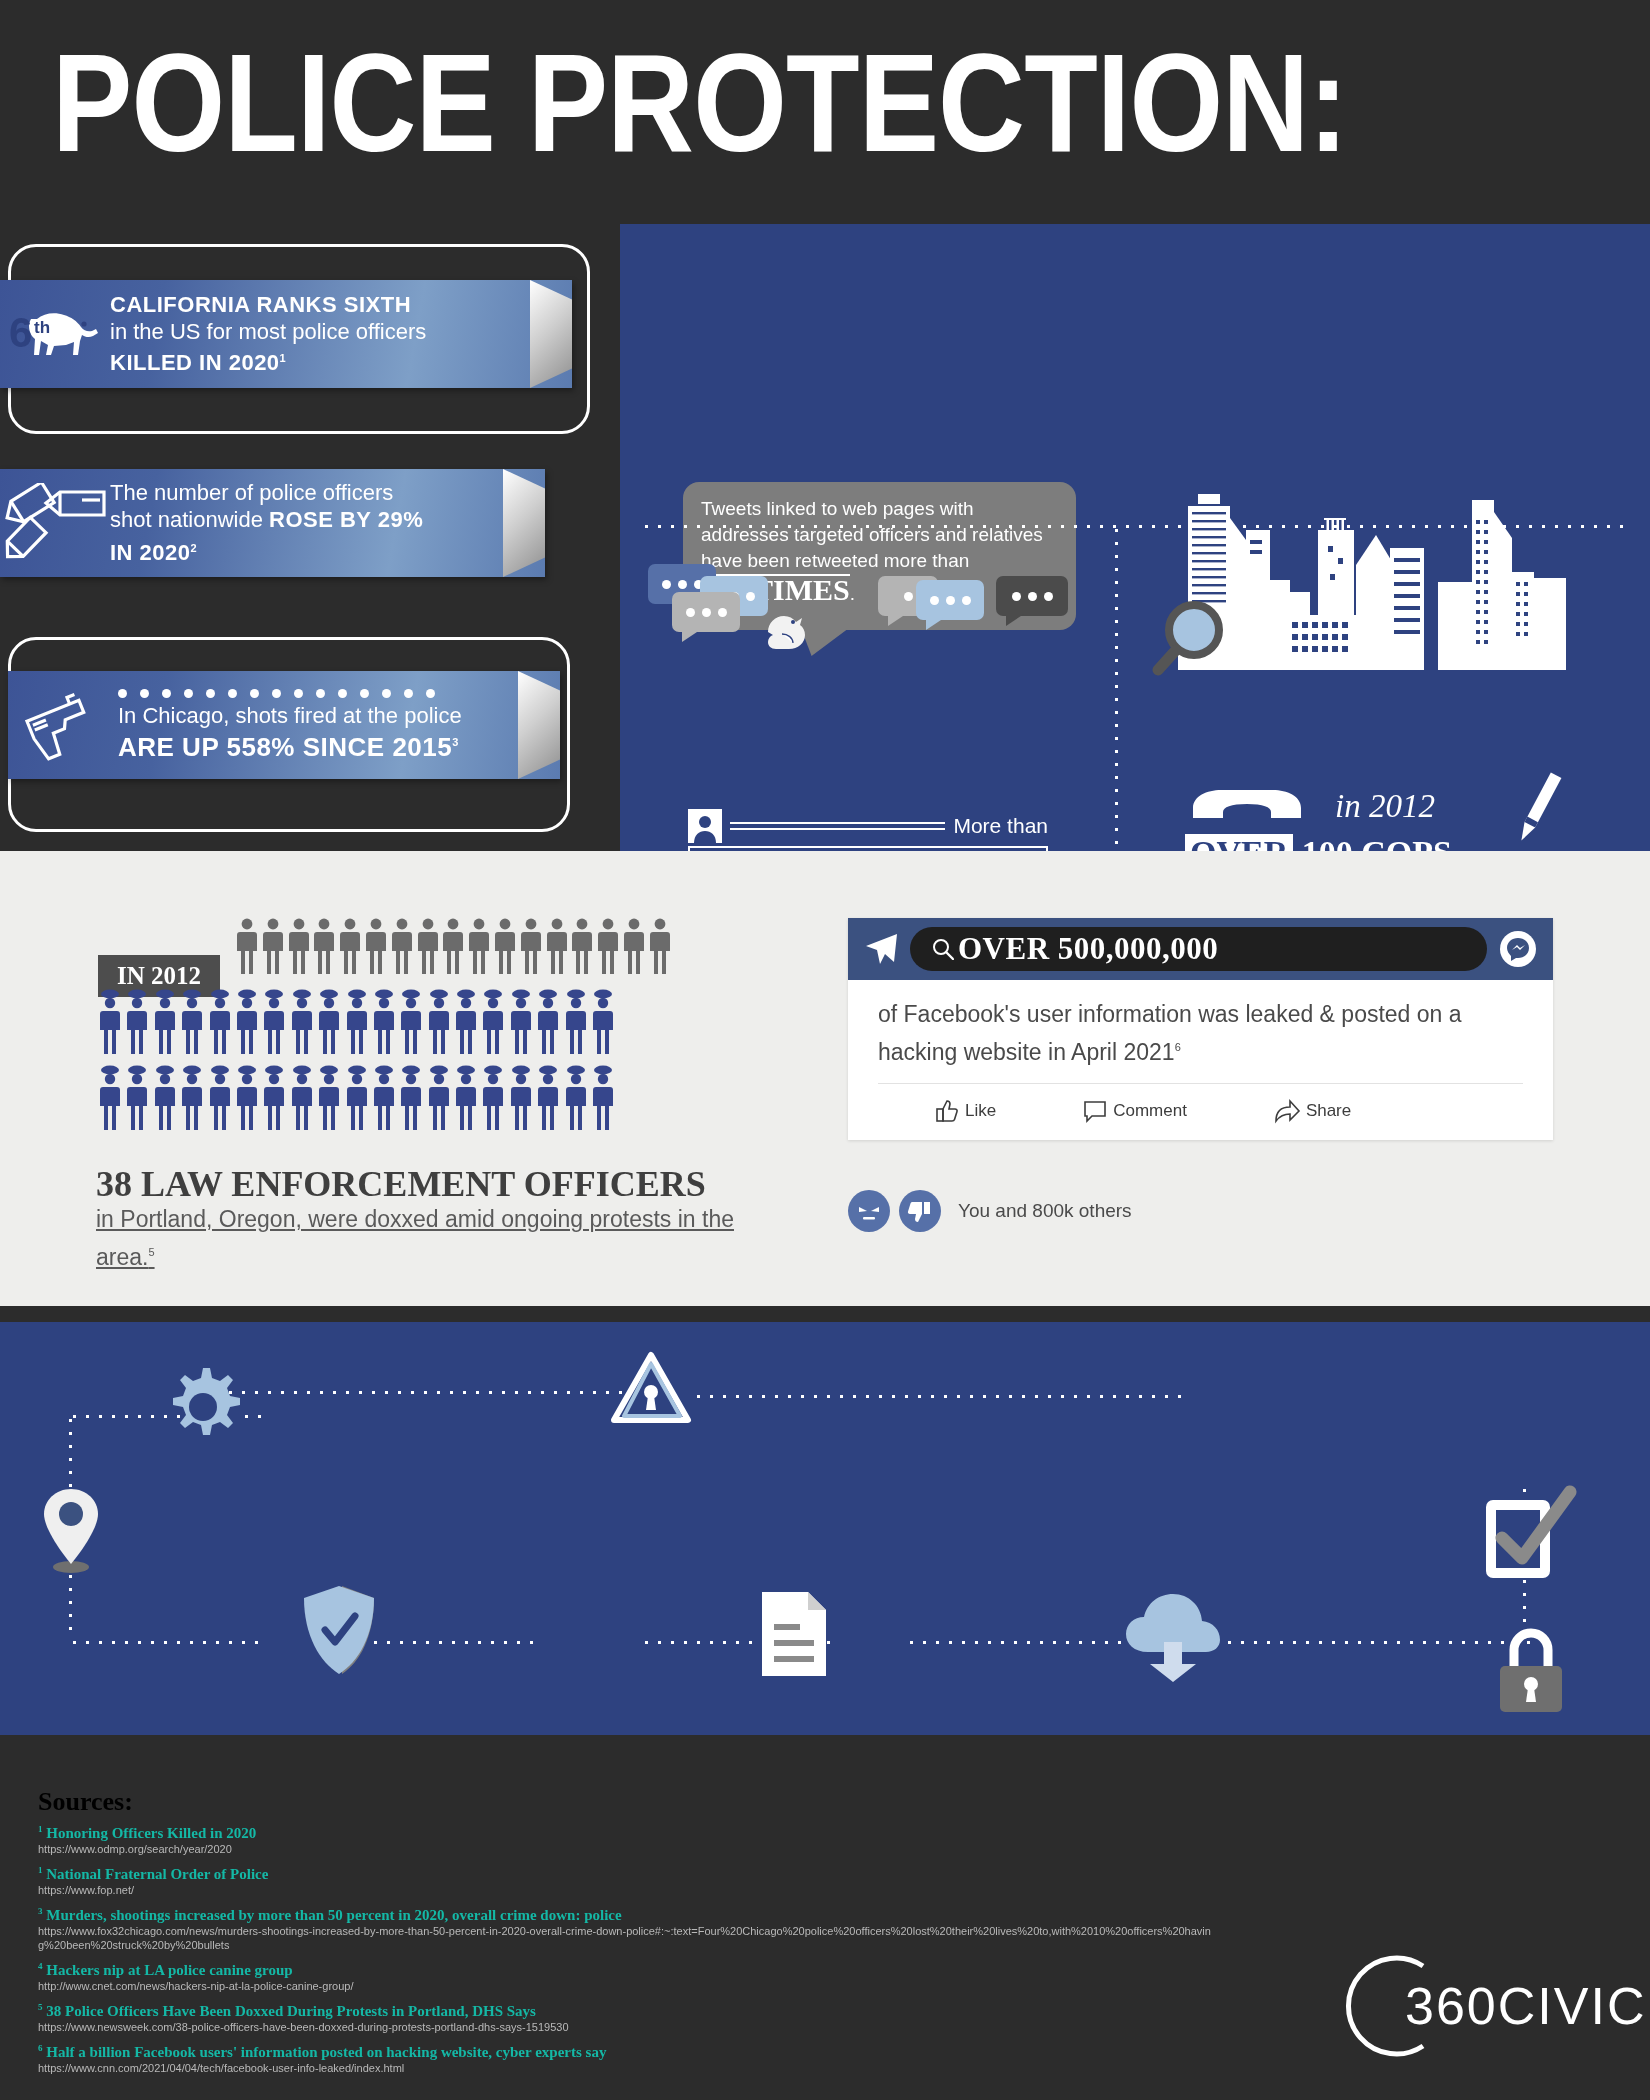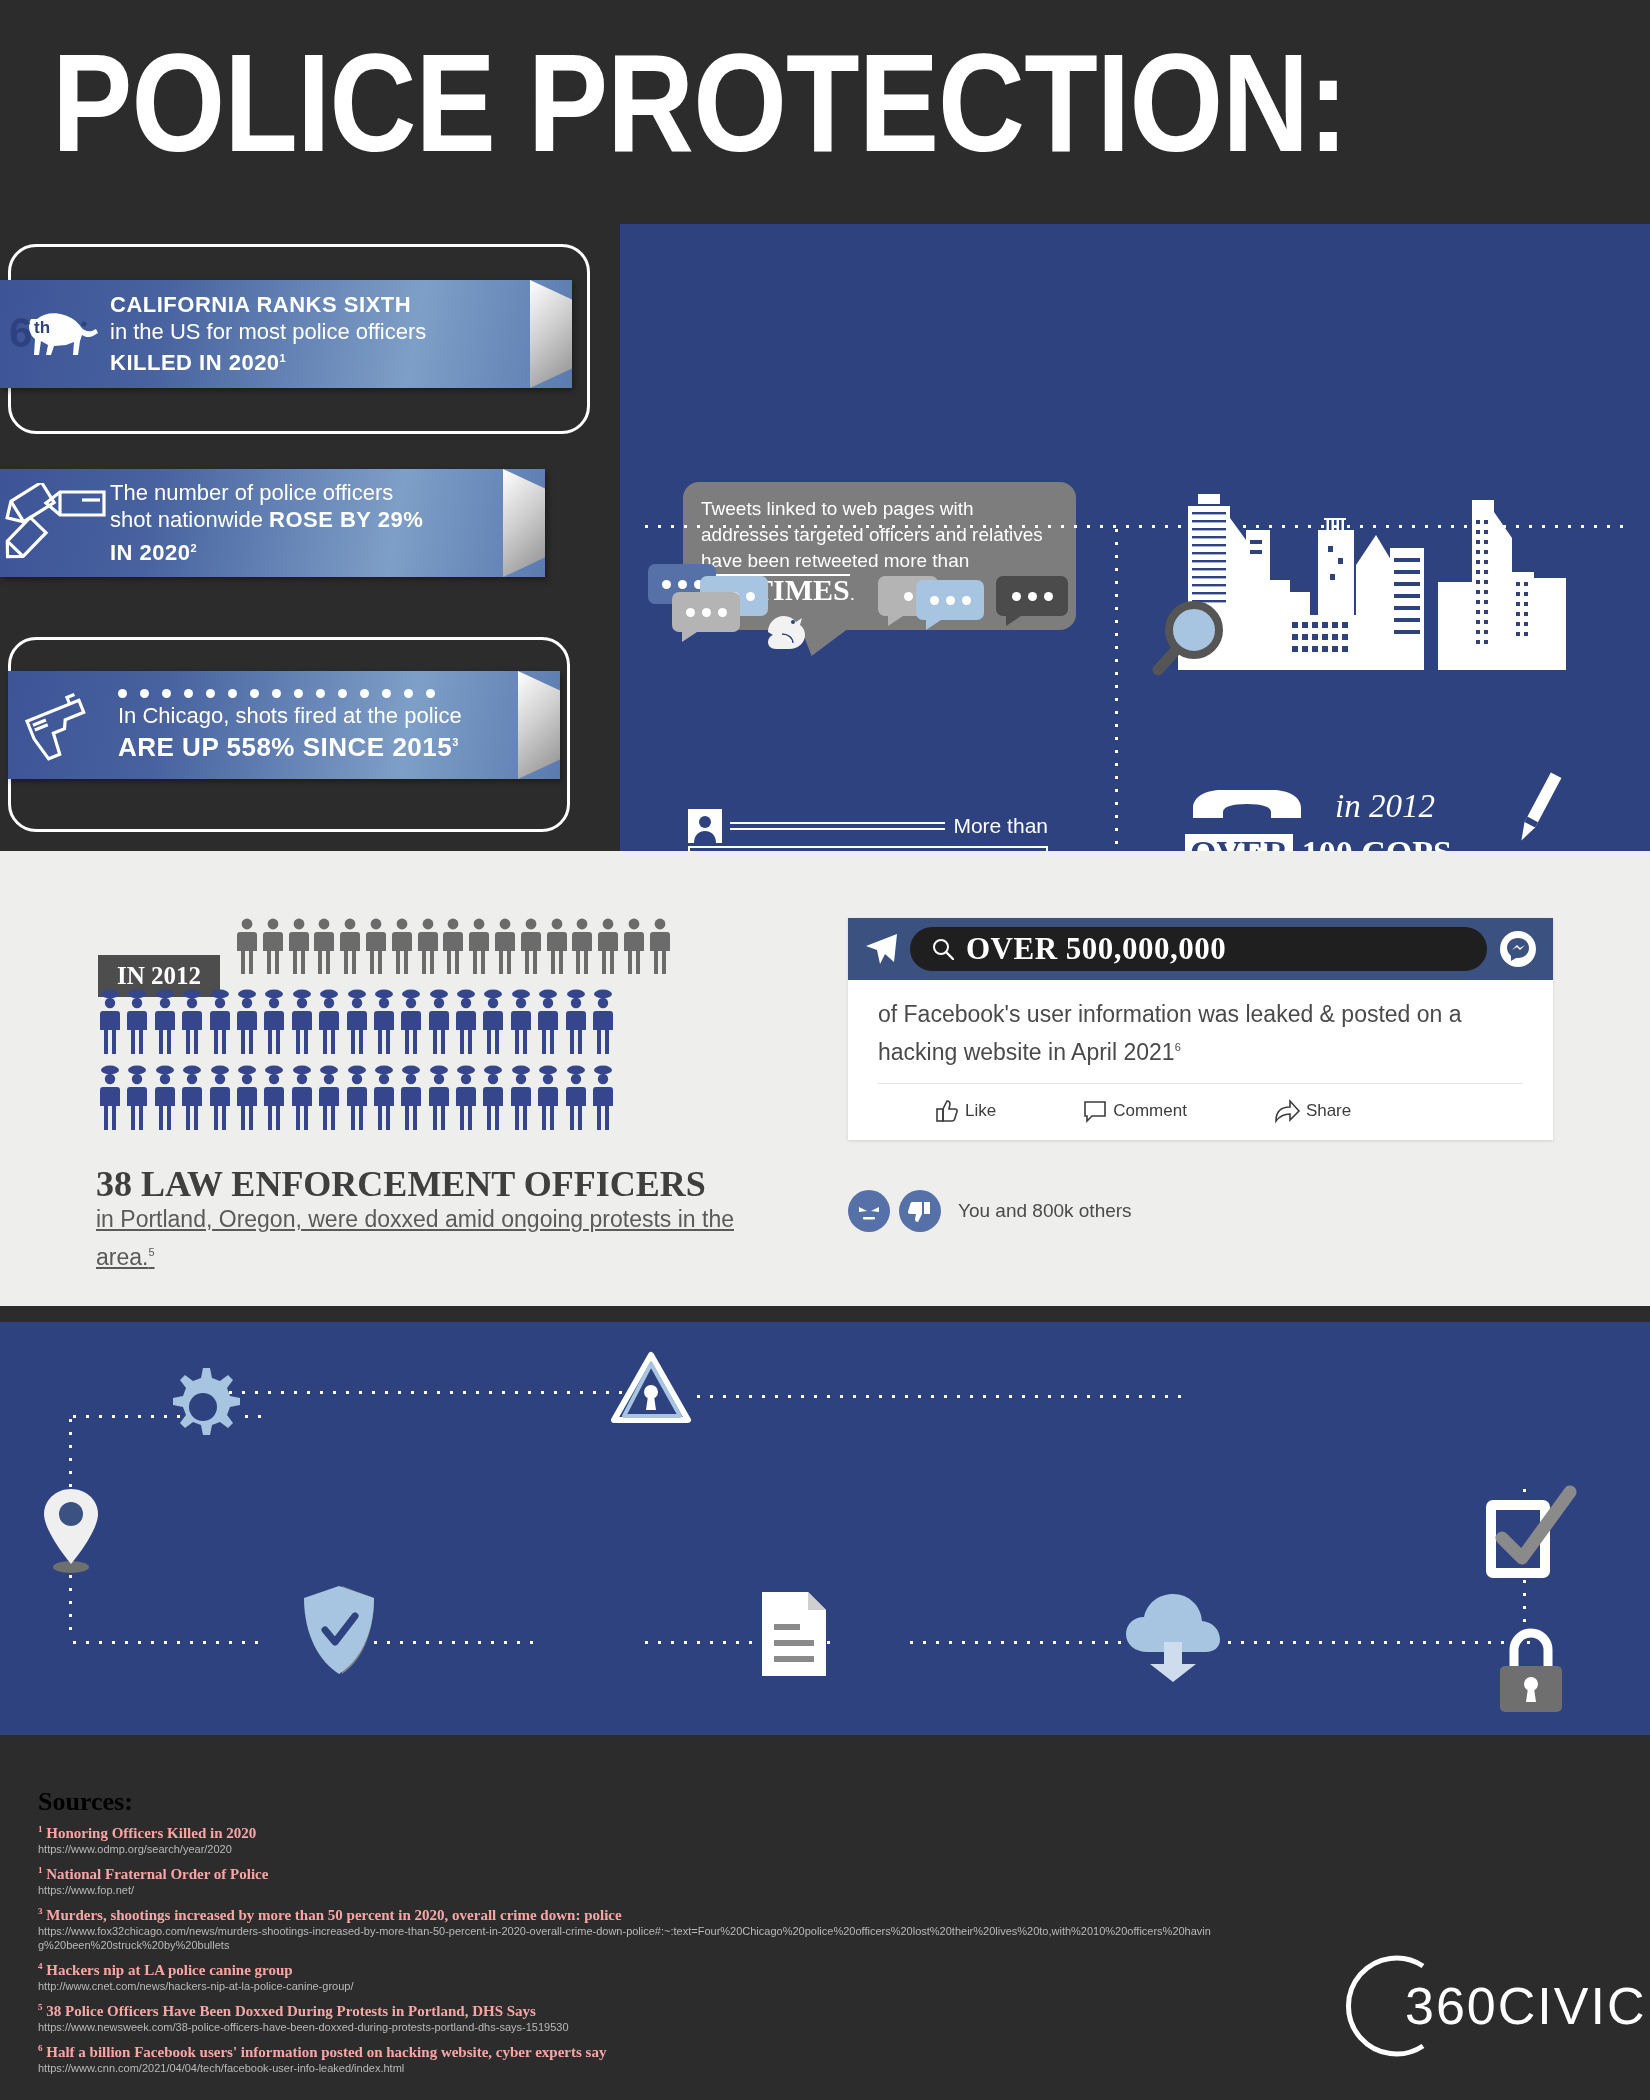--- a/index.html
+++ b/index.html
@@ -134,40 +134,40 @@
     position:absolute; left:96px; top:1203px; width:660px;
     font-size:23px; font-weight:300; color:#5a5a5a; line-height:33px;text-decoration:underline;
   }
 
   
   #fb-card { position:absolute; left:848px; top:918px; width:705px; background:#fff;
              box-shadow:0 1px 3px rgba(0,0,0,0.12); }
   #fb-head { height:62px; background:#3b5180; display:flex; align-items:center; padding:0 16px; gap:12px; }
   #fb-search {
     flex:1; height:44px; background:#1f1f1f; border-radius:22px;
-    display:flex; align-items:center; gap:12px; padding:0 22px; color:#fff;
+    display:flex; align-items:center; gap:4px; padding:0 22px; color:#fff;
   }
   #fb-search-text { font-family:"Liberation Serif",serif; font-weight:bold; font-size:31px; letter-spacing:0.5px; }
   #fb-body { padding:18px 30px 0 30px; }
   #fb-text { font-size:23px; font-weight:300; color:#4a4a4a; line-height:33px; }
   #fb-actions { display:flex; gap:86px; padding:14px 0 16px 56px; border-top:1px solid #e2e2e2; margin-top:14px; align-items:center; }
   .fb-act { display:flex; align-items:center; gap:5px; font-size:17px; color:#3d3d3d; }
   #fb-reacts { position:absolute; left:848px; top:1190px; display:flex; align-items:center; gap:9px; }
   .react { width:42px; height:42px; border-radius:50%; background:#5670a8; display:flex; align-items:center; justify-content:center; }
   #fb-reacts span.lbl { font-size:19px; color:#4a4a4a; margin-left:8px; font-weight:300; }
 
   
   #bottom-blue { position:absolute; left:0; top:1322px; width:1650px; height:413px; background:#2e4280; }
 
   
   #sources { position:absolute; left:0; top:1735px; width:1650px; height:365px; background:#2c2c2c; color:#fff; }
   #sources-title { position:absolute; left:38px; top:1787px; font-family:"Liberation Serif",serif; font-weight:bold; font-size:26px; }
   #src-list { position:absolute; left:38px; top:1824px; width:1180px; }
   .src { margin-bottom:9px; }
-  .src .t { font-family:"Liberation Serif",serif; font-weight:bold; font-size:15px; color:#fca5a5; }
+  .src .t { font-family:"Liberation Serif",serif; font-weight:bold; font-size:15px; color:#14b8a6; }
   .src .t sup { font-size:9px; }
   .src .u { font-size:11px; color:#b9b9b9; line-height:14px; word-break:break-all; font-weight:300; }
   #logo { position:absolute; left:1335px; top:1950px; display:flex; align-items:center; }
   #logo-text { color:#fff; font-size:52px; letter-spacing:2px; font-weight:300; margin-left:-42px; }
 </style>
 </head>
 <body>
 
 <div id="header">
   <div id="page-title">POLICE PROTECTION:</div>

